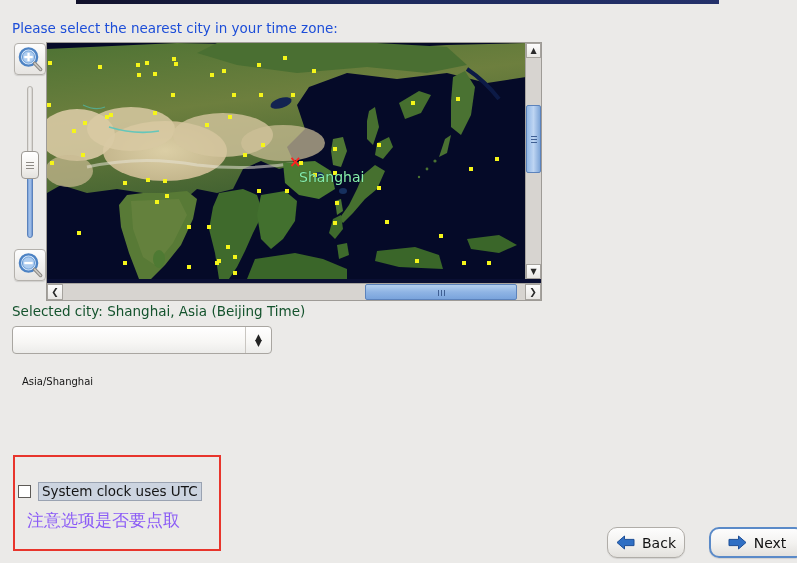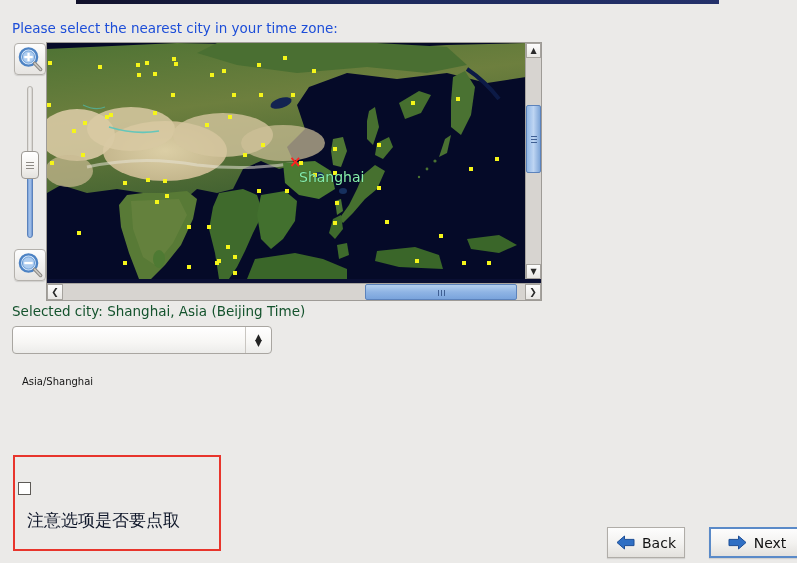--- a/index.html
+++ b/index.html
@@ -315,30 +315,30 @@
     background: #ccd4e0;
     border: 1px solid #9aa3b2;
     padding: 0px 3px 1px 3px;
     white-space: nowrap;
   }
   #annotation-note {
     position: absolute;
     left: 12px;
     top: 52px;
     font-size: 17px;
-    color: #0f172a;
+    color: #8b5cf6;
     font-family: "DejaVu Sans", "Liberation Sans", sans-serif;
     white-space: nowrap;
   }
 
   
   .nav-button {
     position: absolute;
     height: 31px;
-    border-radius: 0;
+    border-radius: 10px;
     box-sizing: border-box;
     display: flex;
     align-items: center;
     justify-content: center;
     gap: 7px;
     background: linear-gradient(to bottom,#fdfdfd 0%,#f3f2f0 52%,#e3e1dd 100%);
     border: 1px solid #b0ada8;
     box-shadow: 0 1px 1px rgba(0,0,0,0.10);
     font-size: 14px;
     color: #111111;
@@ -573,20 +573,21 @@
   <div id="timezone-combo-value">Asia/Shanghai</div>
   <div id="timezone-combo-arrow">
     <span>▲</span>
     <span>▼</span>
   </div>
 </div>
 
 <div id="annotation-box">
   <div id="utc-checkbox-row">
     <div id="utc-checkbox"></div>
+    <div id="utc-checkbox-label">System clock uses UTC</div>
   </div>
   <div id="annotation-note">注意选项是否要点取</div>
 </div>
 
 <div class="nav-button" id="back-button">
   <svg class="arrow-svg" width="19" height="15" viewBox="0 0 19 15">
     <path d="M8.5,1 L8.5,4.4 L18,4.4 L18,10.6 L8.5,10.6 L8.5,14 L1,7.5 Z" fill="#2f6fc4" stroke="#1d4e96" stroke-width="1" stroke-linejoin="round"></path>
   </svg>
   <span>Back</span>
 </div>

